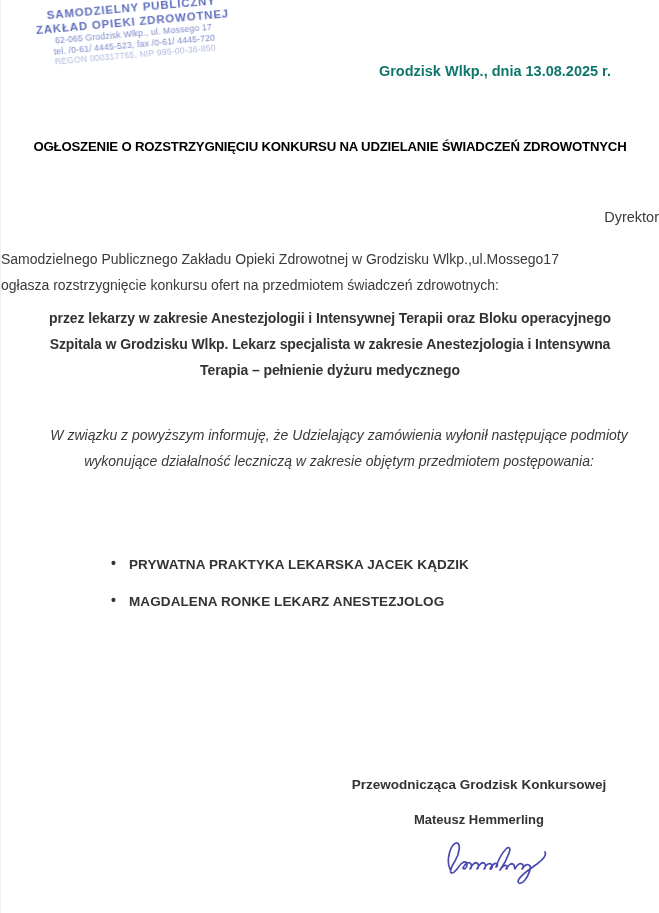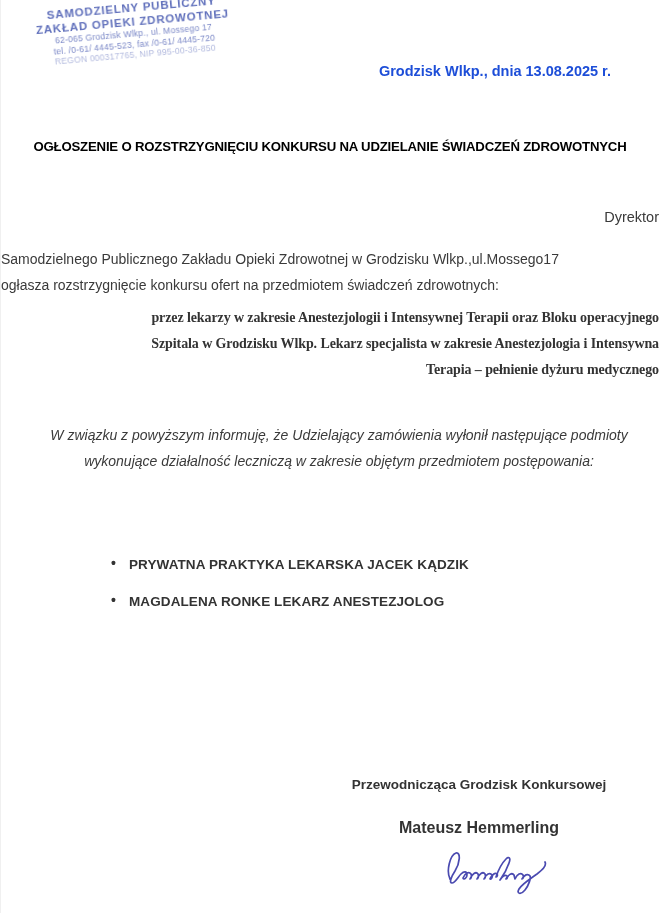--- a/index.html
+++ b/index.html
@@ -46,21 +46,21 @@
   }
   .stamp .faded { opacity: 0.5; }
 
   
   .dateline {
     position: absolute;
     top: 63px;
     right: 48px;
     font-size: 14.5px;
     font-weight: 700;
-    color: #1d4ed8;
+    color: #0f766e;
   }
 
   
   .doc-title {
     position: absolute;
     top: 139px;
     left: 0;
     width: 100%;
     text-align: center;
     font-size: 13.2px;
@@ -88,27 +88,26 @@
     font-size: 14px;
     line-height: 26px;
   }
 
   
   .subject {
     position: absolute;
     top: 305px;
     left: 0;
     width: 100%;
-    text-align: right;
+    text-align: center;
     font-size: 14px;
     font-weight: 700;
     letter-spacing: -0.1px;
     line-height: 26px;
     color: #333333;
-    font-family: Liberation Serif, serif;
   }
 
   
   .body-par {
     position: absolute;
     top: 423px;
     left: 38px;
     width: 600px;
     font-size: 14px;
     line-height: 25.5px;
@@ -146,22 +145,22 @@
     left: 330px;
     width: 296px;
     text-align: center;
   }
   .sig-role {
     font-size: 13.5px;
     font-weight: 700;
     color: #333333;
   }
   .sig-name {
-    margin-top: 27px;
-    font-size: 16px;
+    margin-top: 20px;
+    font-size: 13px;
     font-weight: 700;
     color: #333333;
   }
   .sig-ink {
     margin-top: 4px;
     margin-left: 36px;
   }
 </style>
 </head>
 <body>

